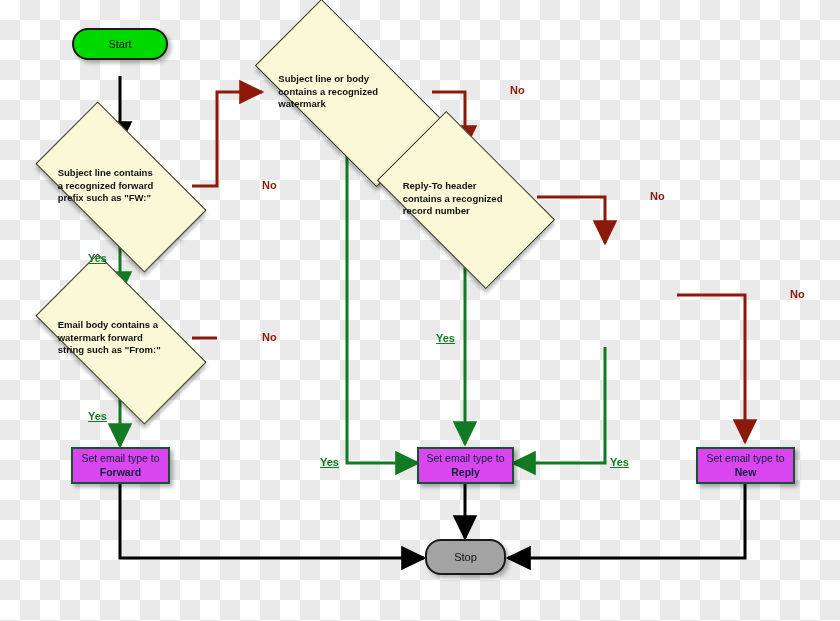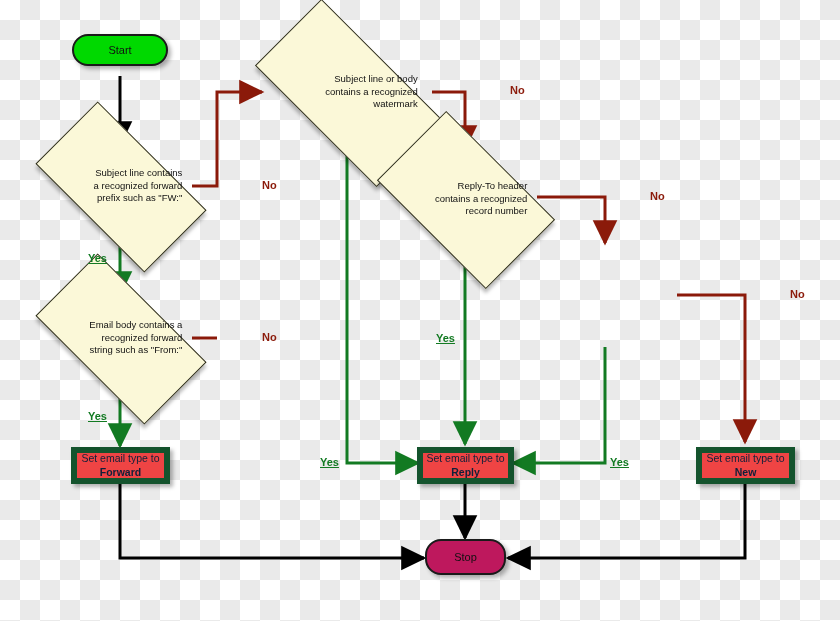--- a/index.html
+++ b/index.html
@@ -20,42 +20,42 @@
   .node{position:absolute;box-sizing:border-box;}
 
   
   .term{
     border:2px solid #1a1a1a;border-radius:16px;
     display:flex;align-items:center;justify-content:center;
     font-size:11px;color:#111;
     box-shadow:3px 3px 4px rgba(0,0,0,.30);
   }
   .term.start{background:#00d900;}
-  .term.stop{background:#be185d;}
+  .term.stop{background:#a3a3a3;}
 
   
   .proc{
-    border:6px solid #14532d;background:#ef4444;
+    border:2px solid #14532d;background:#d946ef;
     display:flex;flex-direction:column;align-items:center;justify-content:center;
     font-size:10.5px;color:#10203a;line-height:1.25;
     box-shadow:3px 3px 4px rgba(0,0,0,.30);
   }
   .proc .l2{font-weight:bold;}
 
   
   .dec{display:flex;align-items:center;justify-content:center;}
   .dec .dia{
     position:absolute;left:0;top:0;width:100%;height:100%;
     background:#fbf8d8;border:1.4px solid #2a2a1a;
     transform:rotate(45deg);
     box-shadow:3px 3px 4px rgba(0,0,0,.28);
   }
   .dec .dtxt{
-    position:relative;z-index:2;text-align:right;
-    font-size:9.5px;color:#111;line-height:1.3;width:82%;
+    position:relative;z-index:2;text-align:left;
+    font-size:9.5px;color:#111;line-height:1.3;width:82%;font-weight:bold;
   }
 
   .elabel{position:absolute;font-size:11px;font-weight:bold;white-space:nowrap;}
   .elabel.no{color:#8b1a0a;padding-left:40px;}
   .elabel.yes{color:#127a22;text-decoration:underline;}
 </style>
 </head>
 <body>
 
 <div id="stage">
@@ -95,38 +95,38 @@
 
     <path d="M605,347 L605,463 L513,463" stroke="#127a22" stroke-width="3" fill="none" marker-end="url(#ar-green)"></path>
 
     <path d="M120,484 L120,558 L424,558" stroke="#000000" stroke-width="3" fill="none" marker-end="url(#ar-black)"></path>
 
     <path d="M465,484 L465,538" stroke="#000000" stroke-width="3" fill="none" marker-end="url(#ar-black)"></path>
 
     <path d="M745,484 L745,558 L508,558" stroke="#000000" stroke-width="3" fill="none" marker-end="url(#ar-black)"></path>
   </svg>
 
-  <div class="node term start" style="left:72px;top:34px;width:96px;height:32px;">
+  <div class="node term start" style="left:72px;top:28px;width:96px;height:32px;">
     <span>Start</span>
   </div>
 
   <div class="node dec" style="left:44px;top:143px;width:152px;height:86px;">
     <div class="dia"></div>
     <div class="dtxt">
       <div>Subject line contains</div>
       <div>a recognized forward</div>
       <div>prefix such as "FW:"</div>
     </div>
   </div>
 
   <div class="node dec" style="left:44px;top:295px;width:152px;height:86px;">
     <div class="dia"></div>
     <div class="dtxt">
       <div>Email body contains a</div>
-      <div>recognized forward</div>
+      <div>watermark forward</div>
       <div>string such as "From:"</div>
     </div>
   </div>
 
   <div class="node dec" style="left:263px;top:46px;width:170px;height:92px;">
     <div class="dia"></div>
     <div class="dtxt">
       <div>Subject line or body</div>
       <div>contains a recognized</div>
       <div>watermark</div>

